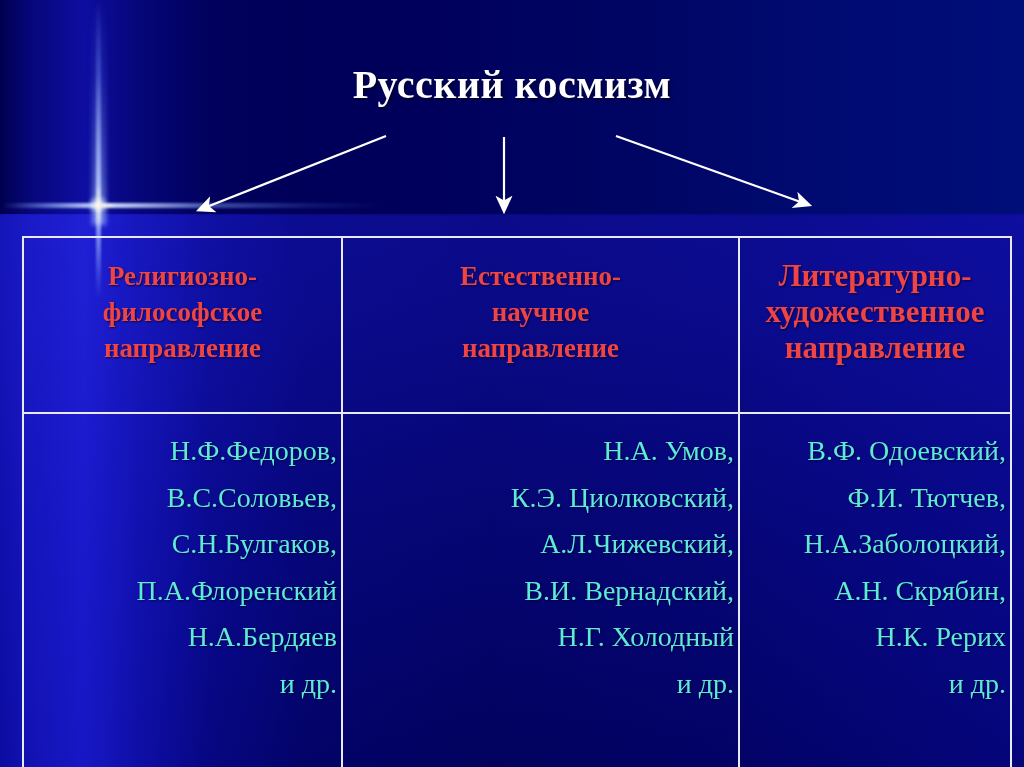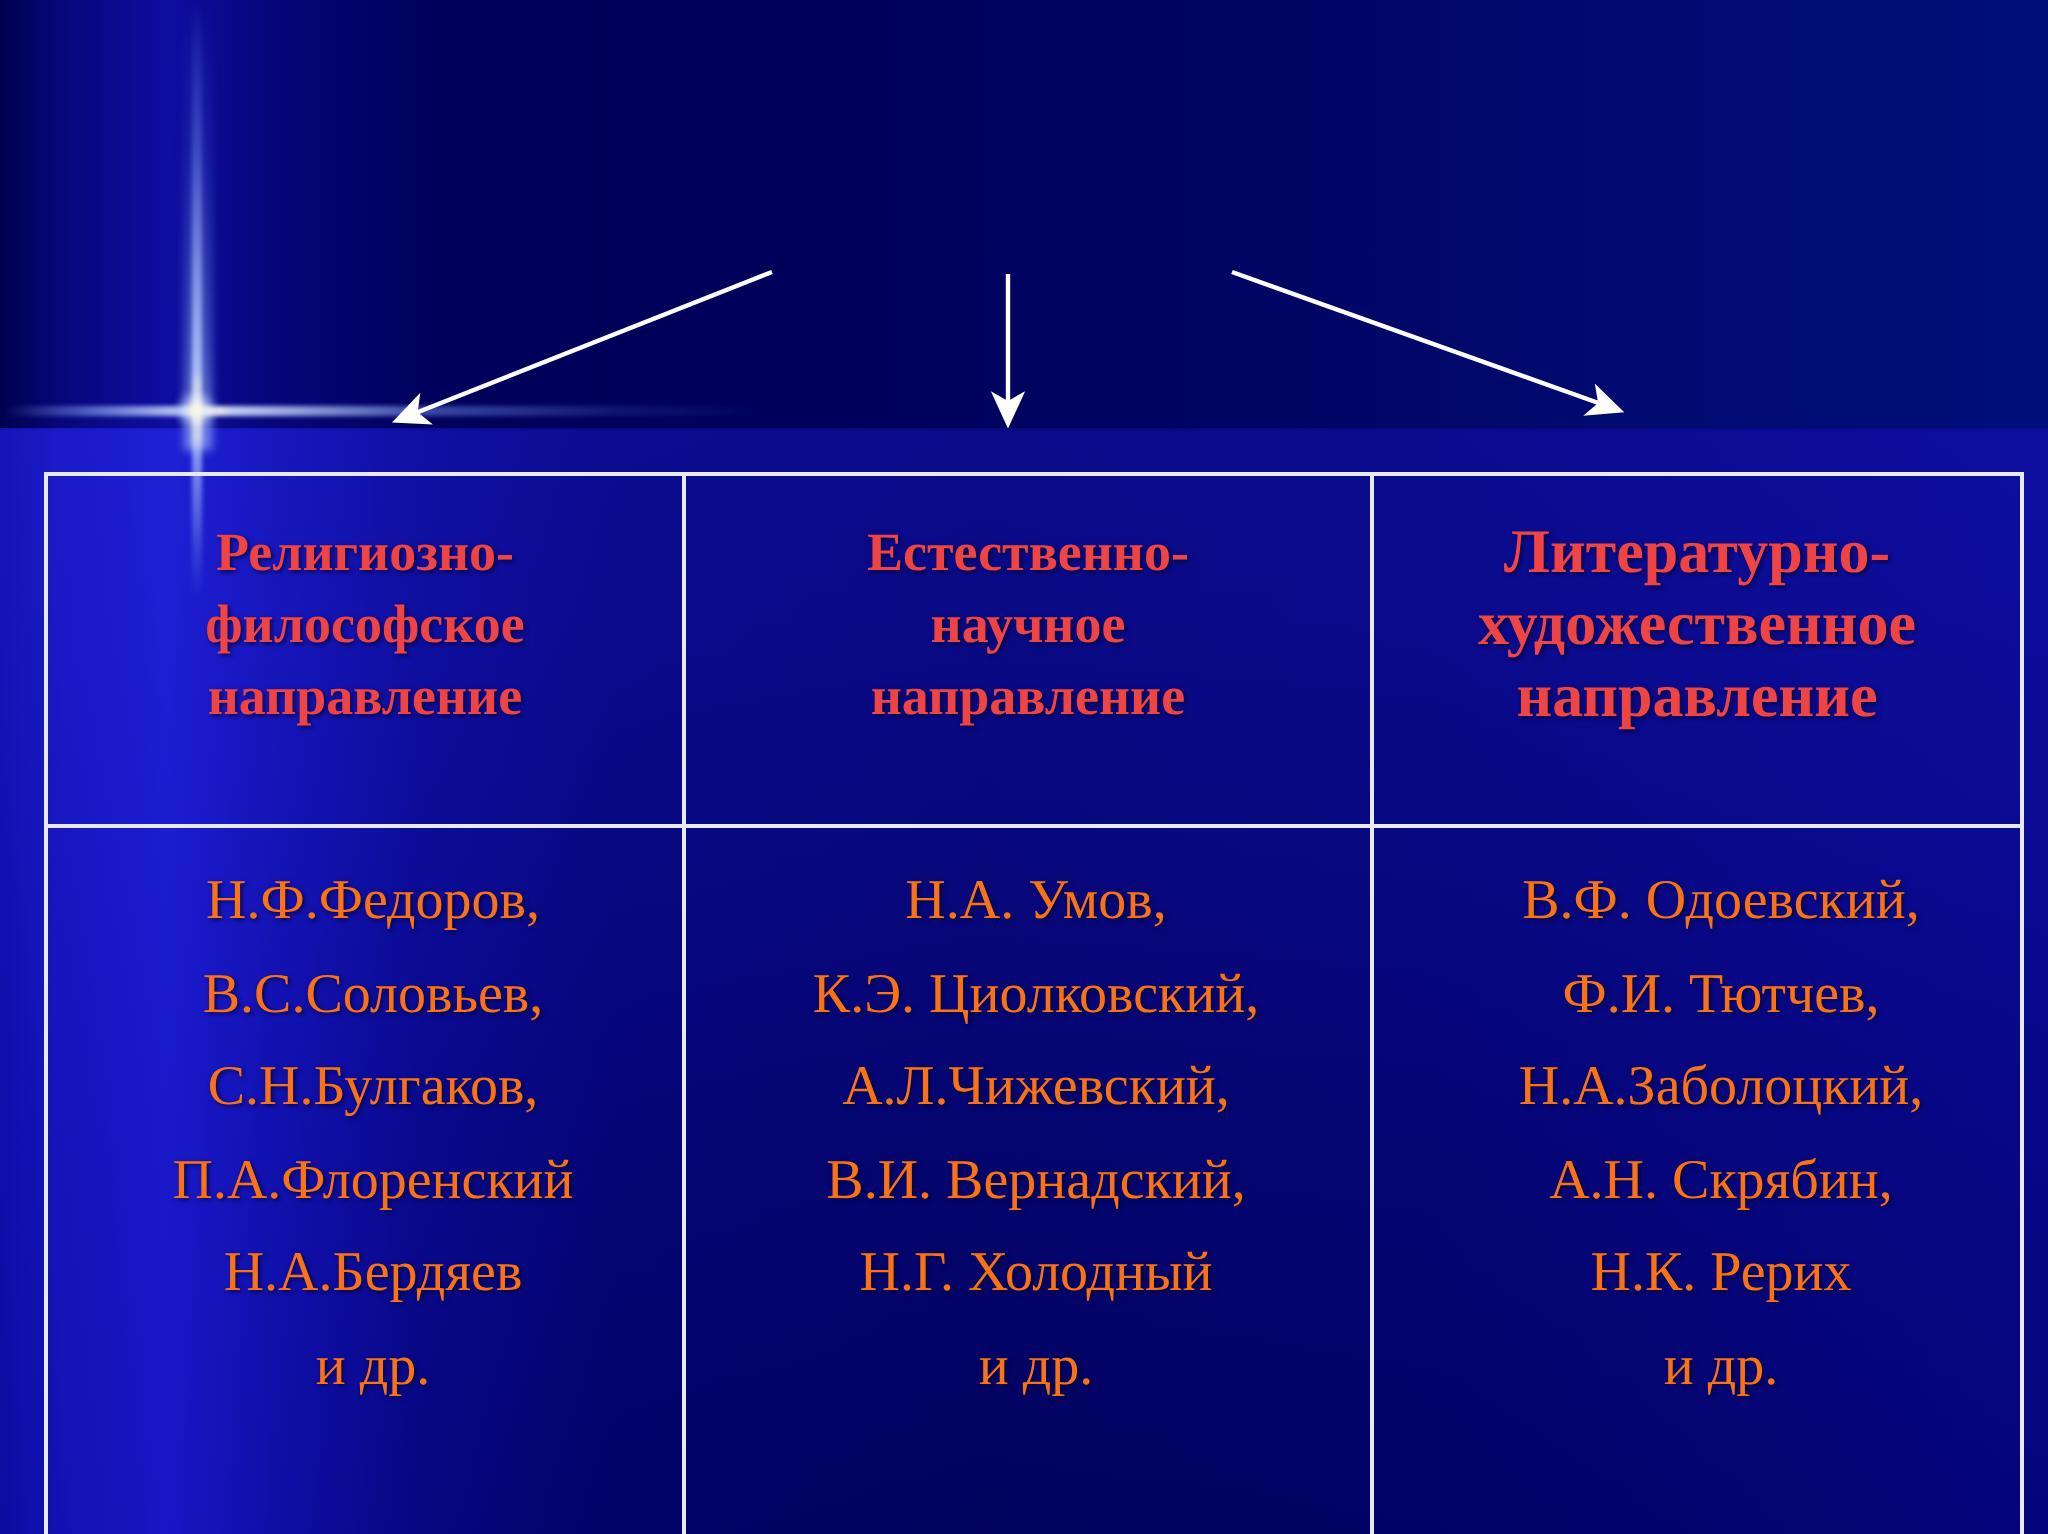--- a/index.html
+++ b/index.html
@@ -195,21 +195,21 @@
     border-bottom: 0;
     border-top: 2px solid #e9e9f4;
     box-sizing: border-box;
     display: flex;
   }
   .cell {
     box-sizing: border-box;
     position: relative;
   }
   .col1 { width: 319px; }
-  .col2 { width: 344px; }
+  .col2 { width: 397px; }
   .col3 { flex: 1; }
 
   .table-head .col1,
   .table-head .col2,
   .table-body .col1,
   .table-body .col2 {
     border-right: 2px solid #e9e9f4;
   }
 
   .head-text {
@@ -219,26 +219,26 @@
     font-size: 27px;
     line-height: 36px;
     text-align: center;
     padding: 20px 6px 0 6px;
     text-shadow: 1px 1px 2px rgba(0,0,50,0.8);
     white-space: pre-line;
   }
   .head-text.wide { font-size: 31px; }
 
   .body-text {
-    color: #f97316;
+    color: #5eead4;
     font-family: "Liberation Serif", "DejaVu Serif", serif;
     font-weight: normal;
     font-size: 28px;
     line-height: 46.5px;
-    text-align: center;
+    text-align: right;
     padding: 14px 4px 0 12px;
     text-shadow: 1px 1px 2px rgba(0,0,50,0.75);
     white-space: pre-line;
   }
   .body-text.indent { padding-left: 28px; }
 </style>
 </head>
 <body>
 
 <div id="slide">
@@ -248,20 +248,21 @@
   <div class="bg-bottomband"></div>
   <div class="bg-leftglow"></div>
   <div class="bg-vstreak"></div>
 
   <div class="flare">
     <div class="hray"></div>
     <div class="vray"></div>
     <div class="core"></div>
   </div>
 
+  <div class="title">Русский космизм</div>
 
   <svg class="arrows" width="1024" height="767" viewBox="0 0 1024 767">
     <defs>
       <marker id="ah" markerWidth="9" markerHeight="9" refX="7" refY="4.5" orient="auto" markerUnits="strokeWidth">
         <path d="M0,0.6 L8.5,4.5 L0,8.4 L2.2,4.5 Z" fill="#ffffff"></path>
       </marker>
     </defs>
     <line x1="386" y1="136" x2="199" y2="210" stroke="#ffffff" stroke-width="2.2" marker-end="url(#ah)"></line>
     <line x1="504" y1="137" x2="504" y2="211" stroke="#ffffff" stroke-width="2.2" marker-end="url(#ah)"></line>
     <line x1="616" y1="136" x2="809" y2="205" stroke="#ffffff" stroke-width="2.2" marker-end="url(#ah)"></line>

